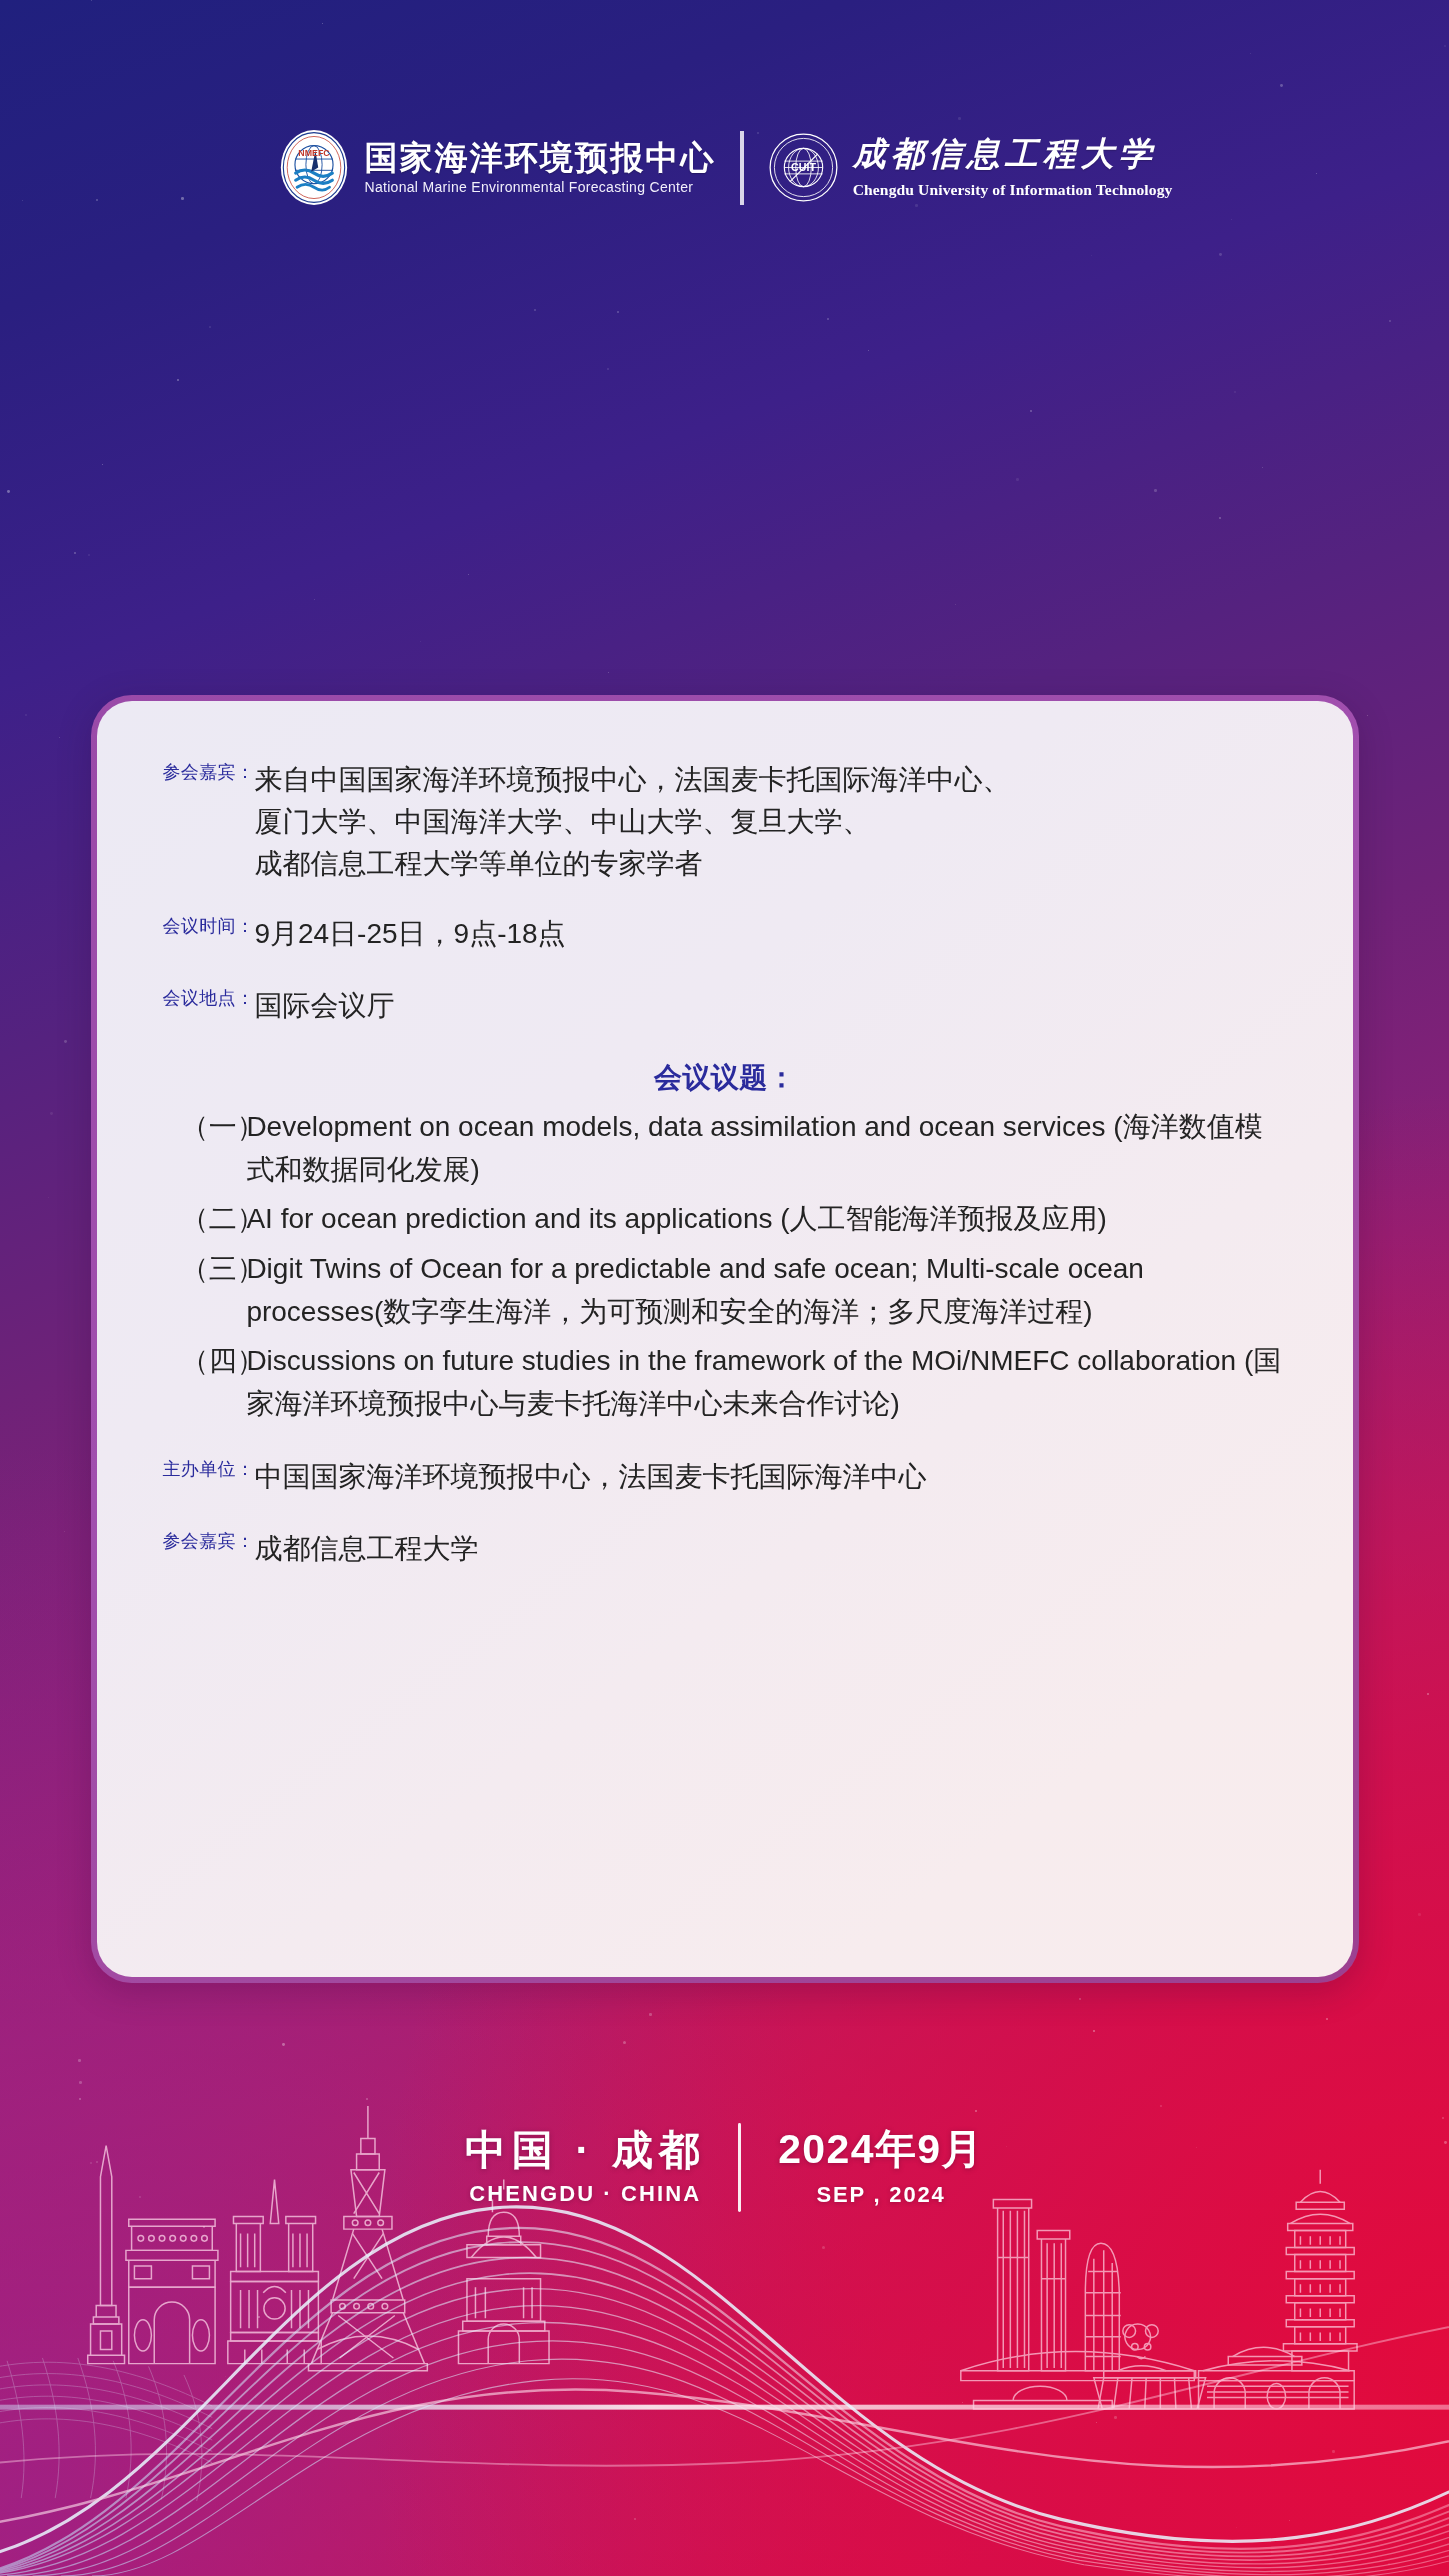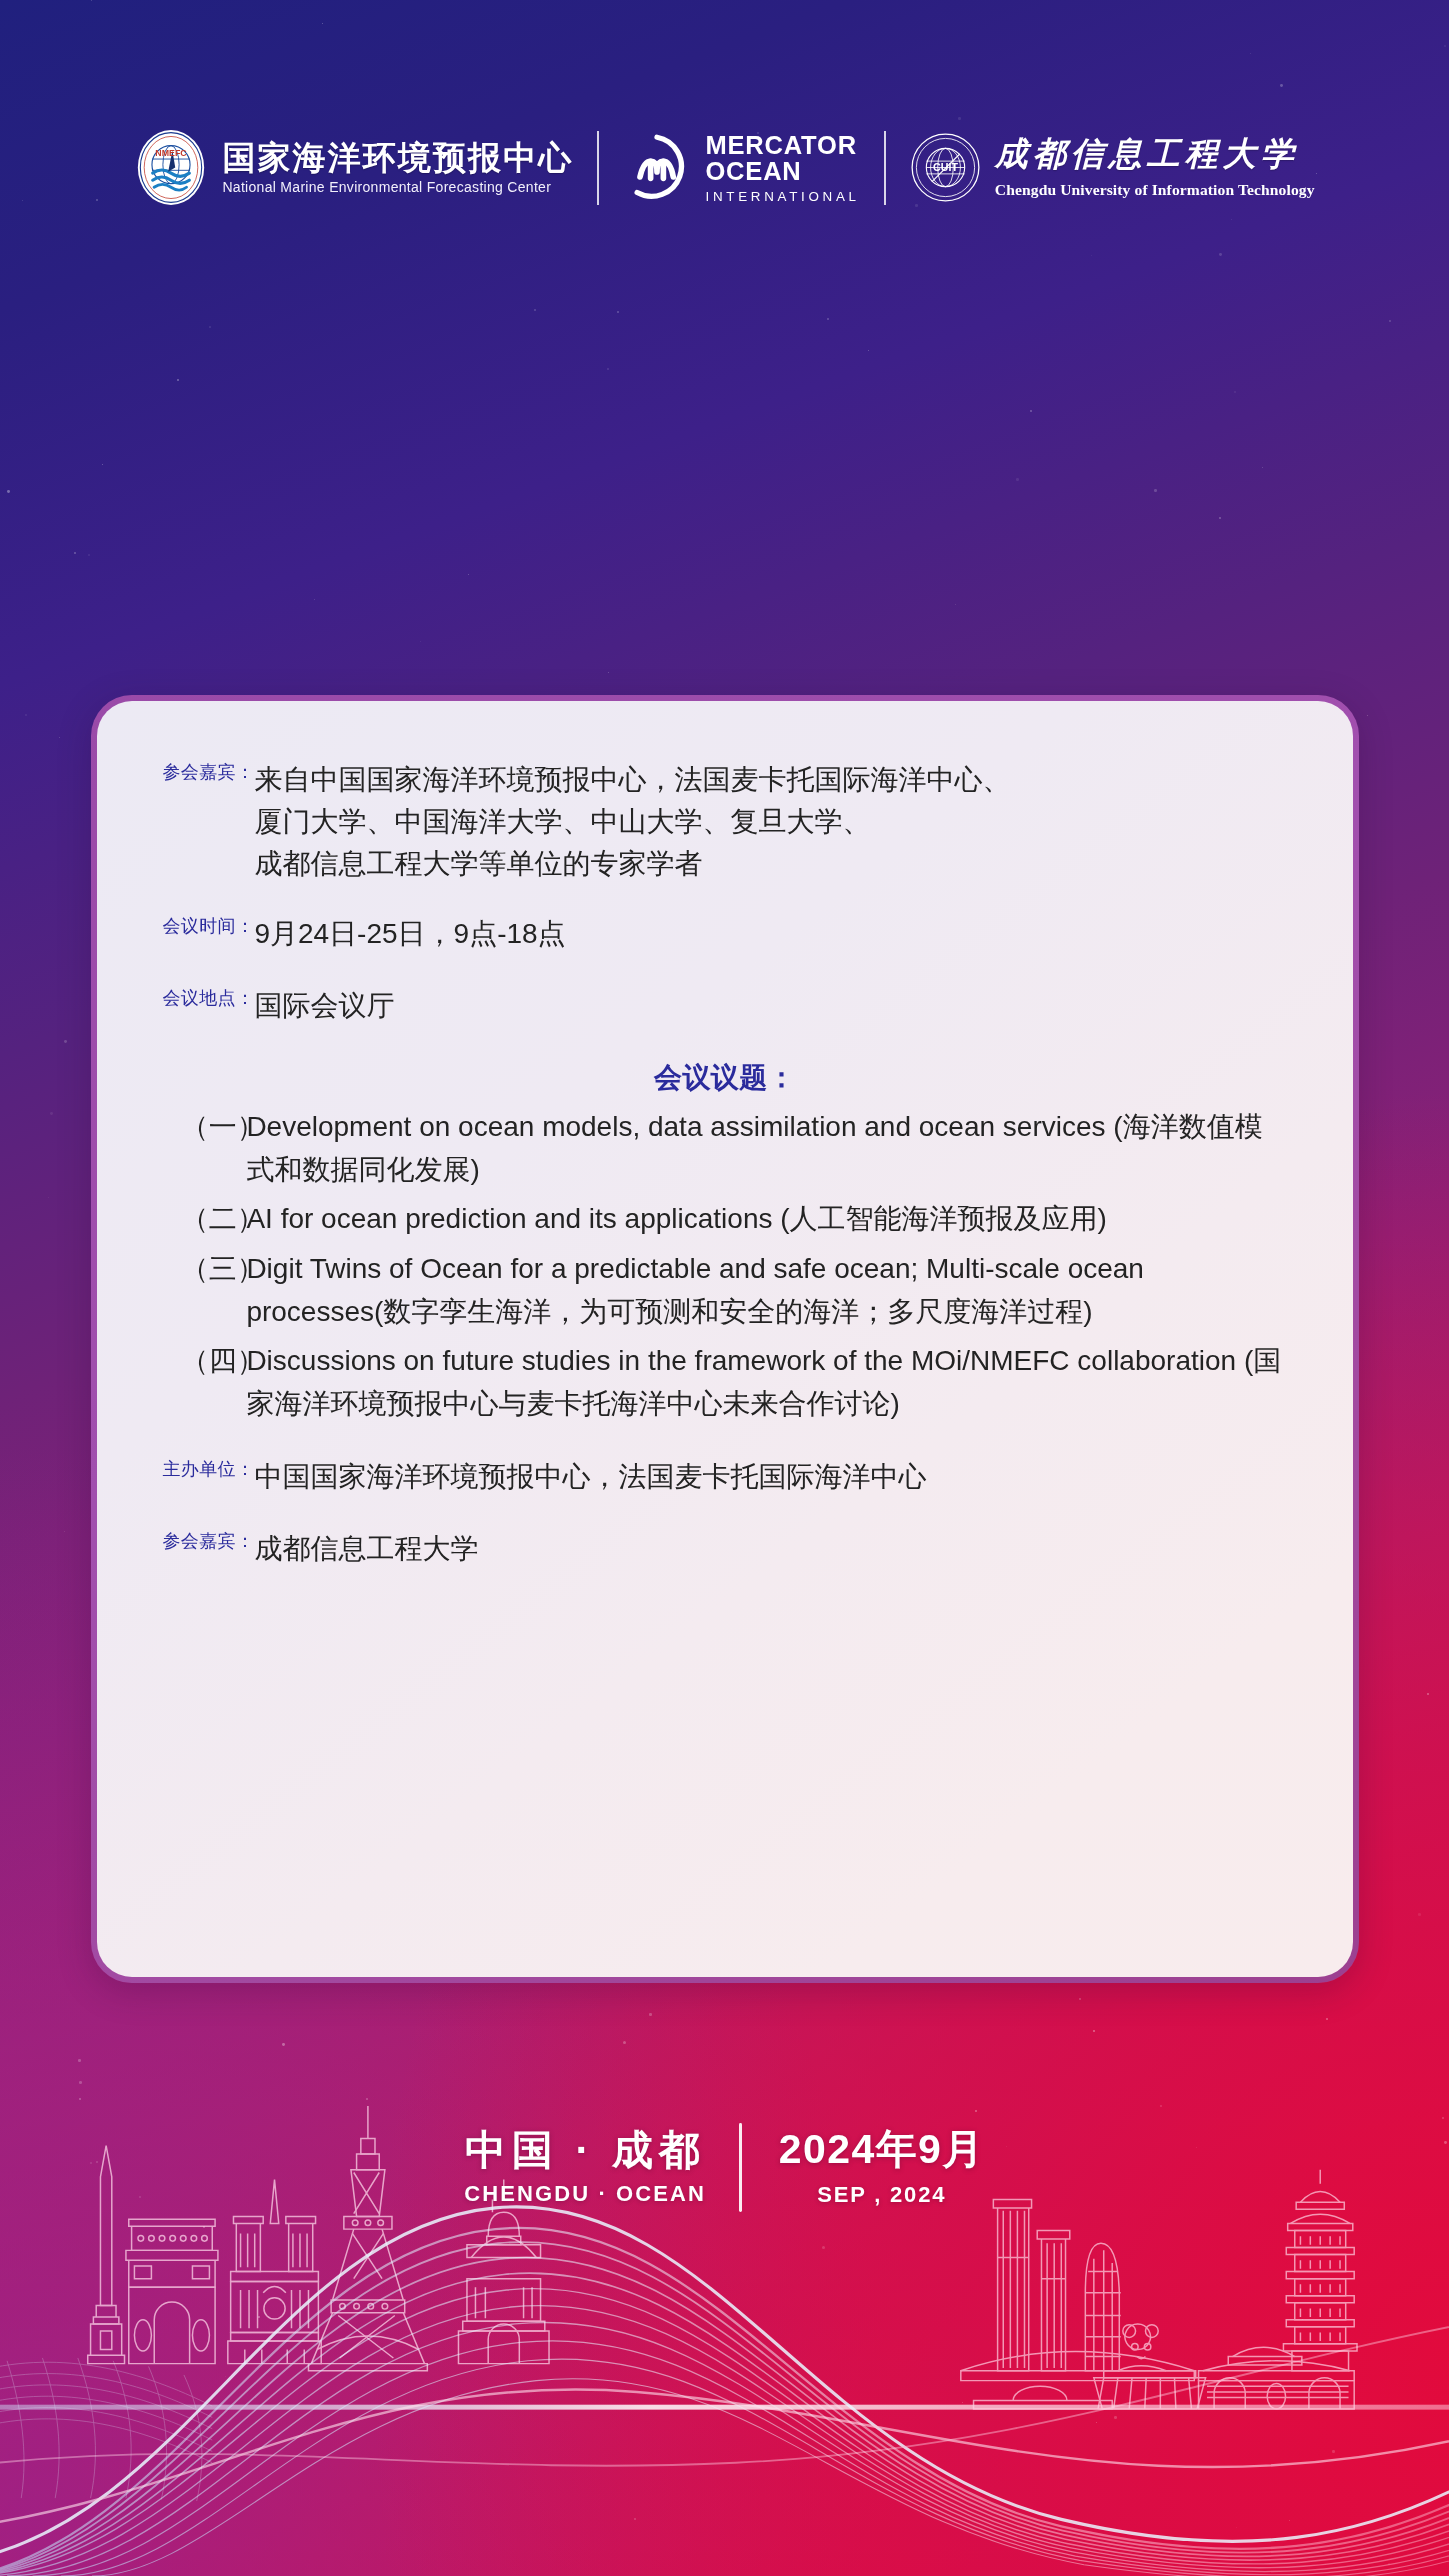--- a/index.html
+++ b/index.html
@@ -298,34 +298,20 @@
         </svg>
       </span>
       <div>
         <div class="nmefc-cn">国家海洋环境预报中心</div>
         <div class="nmefc-en">National Marine Environmental Forecasting Center</div>
       </div>
     </div>
 
     <div class="vdiv"></div>
 
-    <div class="logo-cell">
-      <span class="seal">
-        <svg width="68" height="68" viewBox="0 0 96 96">
-          <path d="M48 6 A42 42 0 1 1 20 84" fill="none" stroke="#fff" stroke-width="7.5" stroke-linecap="round"></path>
-          <path d="M24 62 q5 -22 15 -22 q9 0 9 15 q0 -15 9 -15 q10 0 14 22" fill="none" stroke="#fff" stroke-width="8" stroke-linecap="round" stroke-linejoin="round"></path>
-          <path d="M39 40 v24 M57 40 v24" stroke="#fff" stroke-width="8" stroke-linecap="round"></path>
-        </svg>
-      </span>
-      <div class="moi-txt">
-        <div class="moi-l1">MERCATOR</div>
-        <div class="moi-l2">OCEAN</div>
-        <div class="moi-l3">INTERNATIONAL</div>
-      </div>
-    </div>
 
     <div class="vdiv"></div>
 
     <div class="logo-cell">
       <span class="seal">
         <svg width="71" height="71" viewBox="0 0 100 100">
           <circle cx="50" cy="50" r="47" fill="none" stroke="#fff" stroke-width="1.8"></circle>
           <circle cx="50" cy="50" r="41" fill="none" stroke="#fff" stroke-width="1.2"></circle>
           <circle cx="50" cy="50" r="27" fill="none" stroke="#fff" stroke-width="1.6"></circle>
           <ellipse cx="50" cy="50" rx="11" ry="27" fill="none" stroke="#fff" stroke-width="1.2"></ellipse>
@@ -592,21 +578,21 @@
         <path d="M160 456 C 186 520 192 584 178 650"></path>
         <path d="M210 464 C 236 524 242 588 228 652"></path>
         <path d="M260 476 C 286 532 292 592 278 654"></path>
       </g>
     </svg>
   </div>
 
   <div class="footer">
     <div class="f-left">
       <div class="f-cn">中国 · 成都</div>
-      <div class="f-en">CHENGDU · OCEAN</div>
+      <div class="f-en">CHENGDU · CHINA</div>
     </div>
     <div class="f-vdiv"></div>
     <div class="f-right">
       <div class="f-date">2024年9月</div>
       <div class="f-sub">SEP , 2024</div>
     </div>
   </div>
 
 </div>
 

